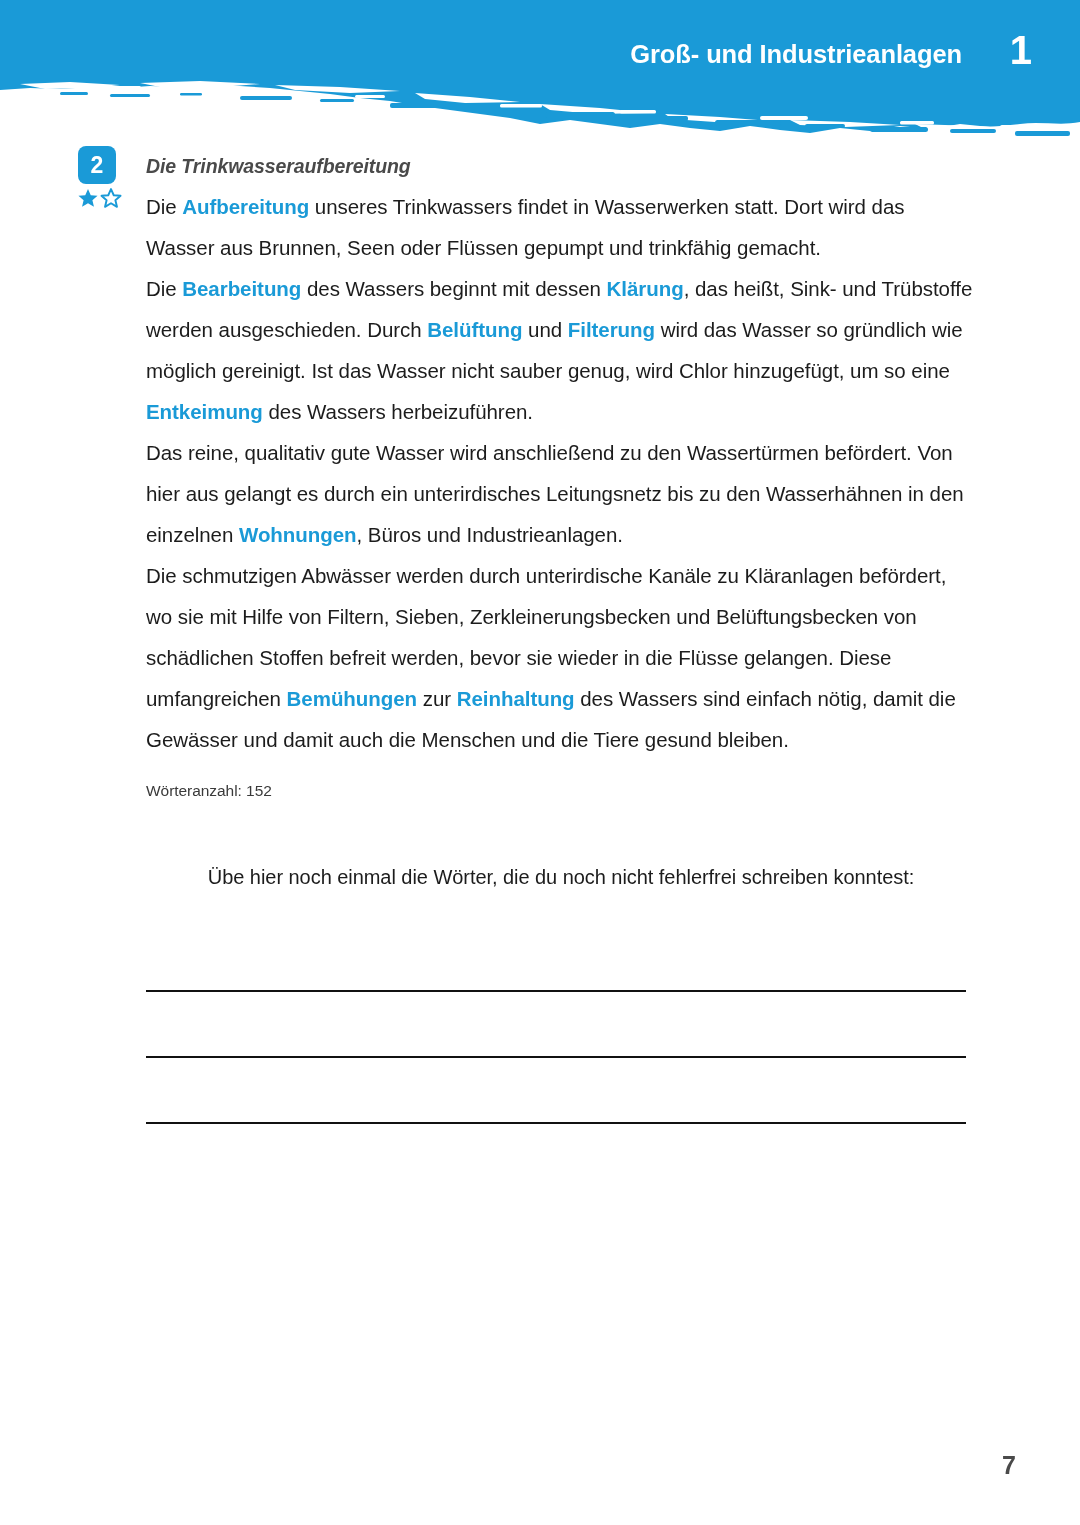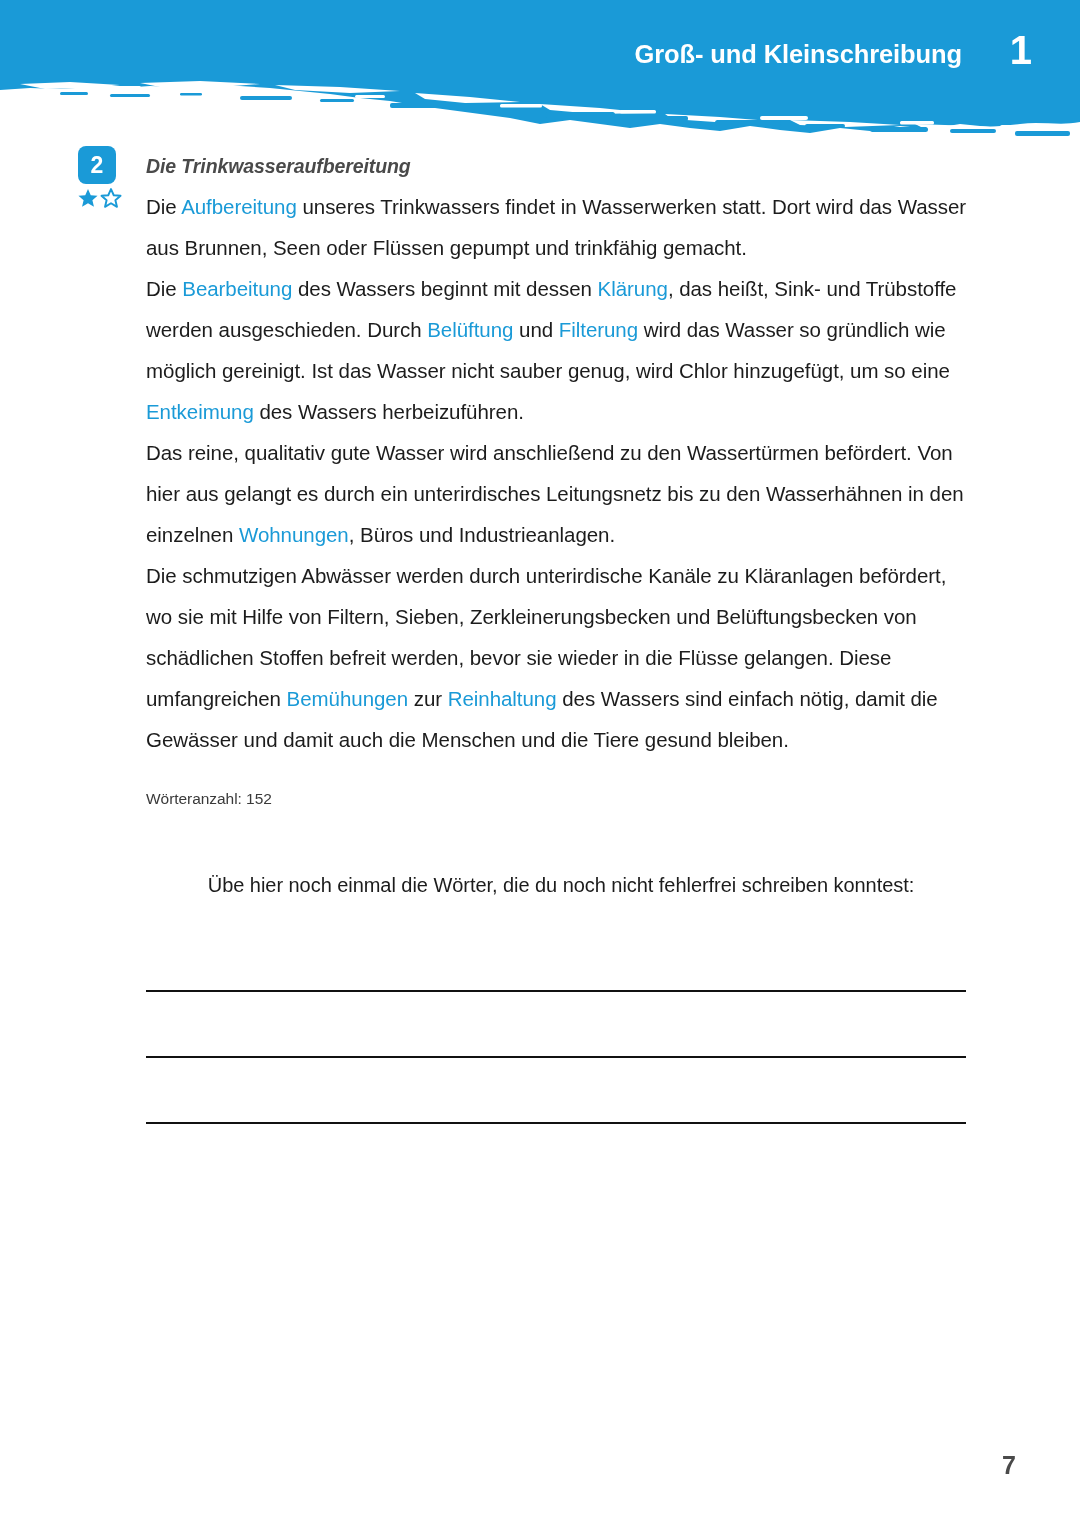--- a/index.html
+++ b/index.html
@@ -93,26 +93,26 @@
     margin: 0 0 8px 0;
     font-style: italic;
   }
   .body-text {
     font-size: 20.5px;
     color: #1c1c1c;
     line-height: 41px;
     margin: 0;
     letter-spacing: -0.05px;
   }
-  .hl { color: #1a9ad7; }
+  .hl { color: #1a9ad7; font-weight: bold; }
 
   .wordcount {
     font-size: 15.5px;
     color: #3a3a3a;
-    margin-top: 30px;
+    margin-top: 22px;
     letter-spacing: -0.05px;
   }
 
   .instruction {
     font-size: 20px;
     color: #1c1c1c;
     margin-top: 66px;
     letter-spacing: -0.05px;
     text-align: center;
   }
@@ -192,21 +192,21 @@
       <rect x="95" y="86" width="46" height="3" rx="1.5"></rect>
       <rect x="205" y="88" width="38" height="3" rx="1.5"></rect>
       <rect x="355" y="95" width="30" height="3" rx="1.5"></rect>
       <rect x="500" y="104" width="42" height="3.5" rx="1.5"></rect>
       <rect x="620" y="110" width="36" height="3.5" rx="1.5"></rect>
       <rect x="760" y="116" width="48" height="4" rx="2"></rect>
       <rect x="900" y="121" width="34" height="3.5" rx="1.5"></rect>
       <rect x="1000" y="125" width="50" height="4" rx="2"></rect>
     </g>
   </svg>
-  <div class="header-title">Groß- und Kleinschreibung</div>
+  <div class="header-title">Groß- und Industrieanlagen</div>
   <div class="header-chapter">1</div>
 </div>
 
 <div class="badge-block">
   <div class="ex-number">2</div>
   <div class="stars">
     <svg width="22" height="22" viewBox="0 0 24 24">
       <path d="M12 2.2 L15 9 L22.4 9.6 L16.8 14.4 L18.5 21.6 L12 17.7 L5.5 21.6 L7.2 14.4 L1.6 9.6 L9 9 Z" fill="#1a9ad7"></path>
     </svg>
     <svg width="22" height="22" viewBox="0 0 24 24">

